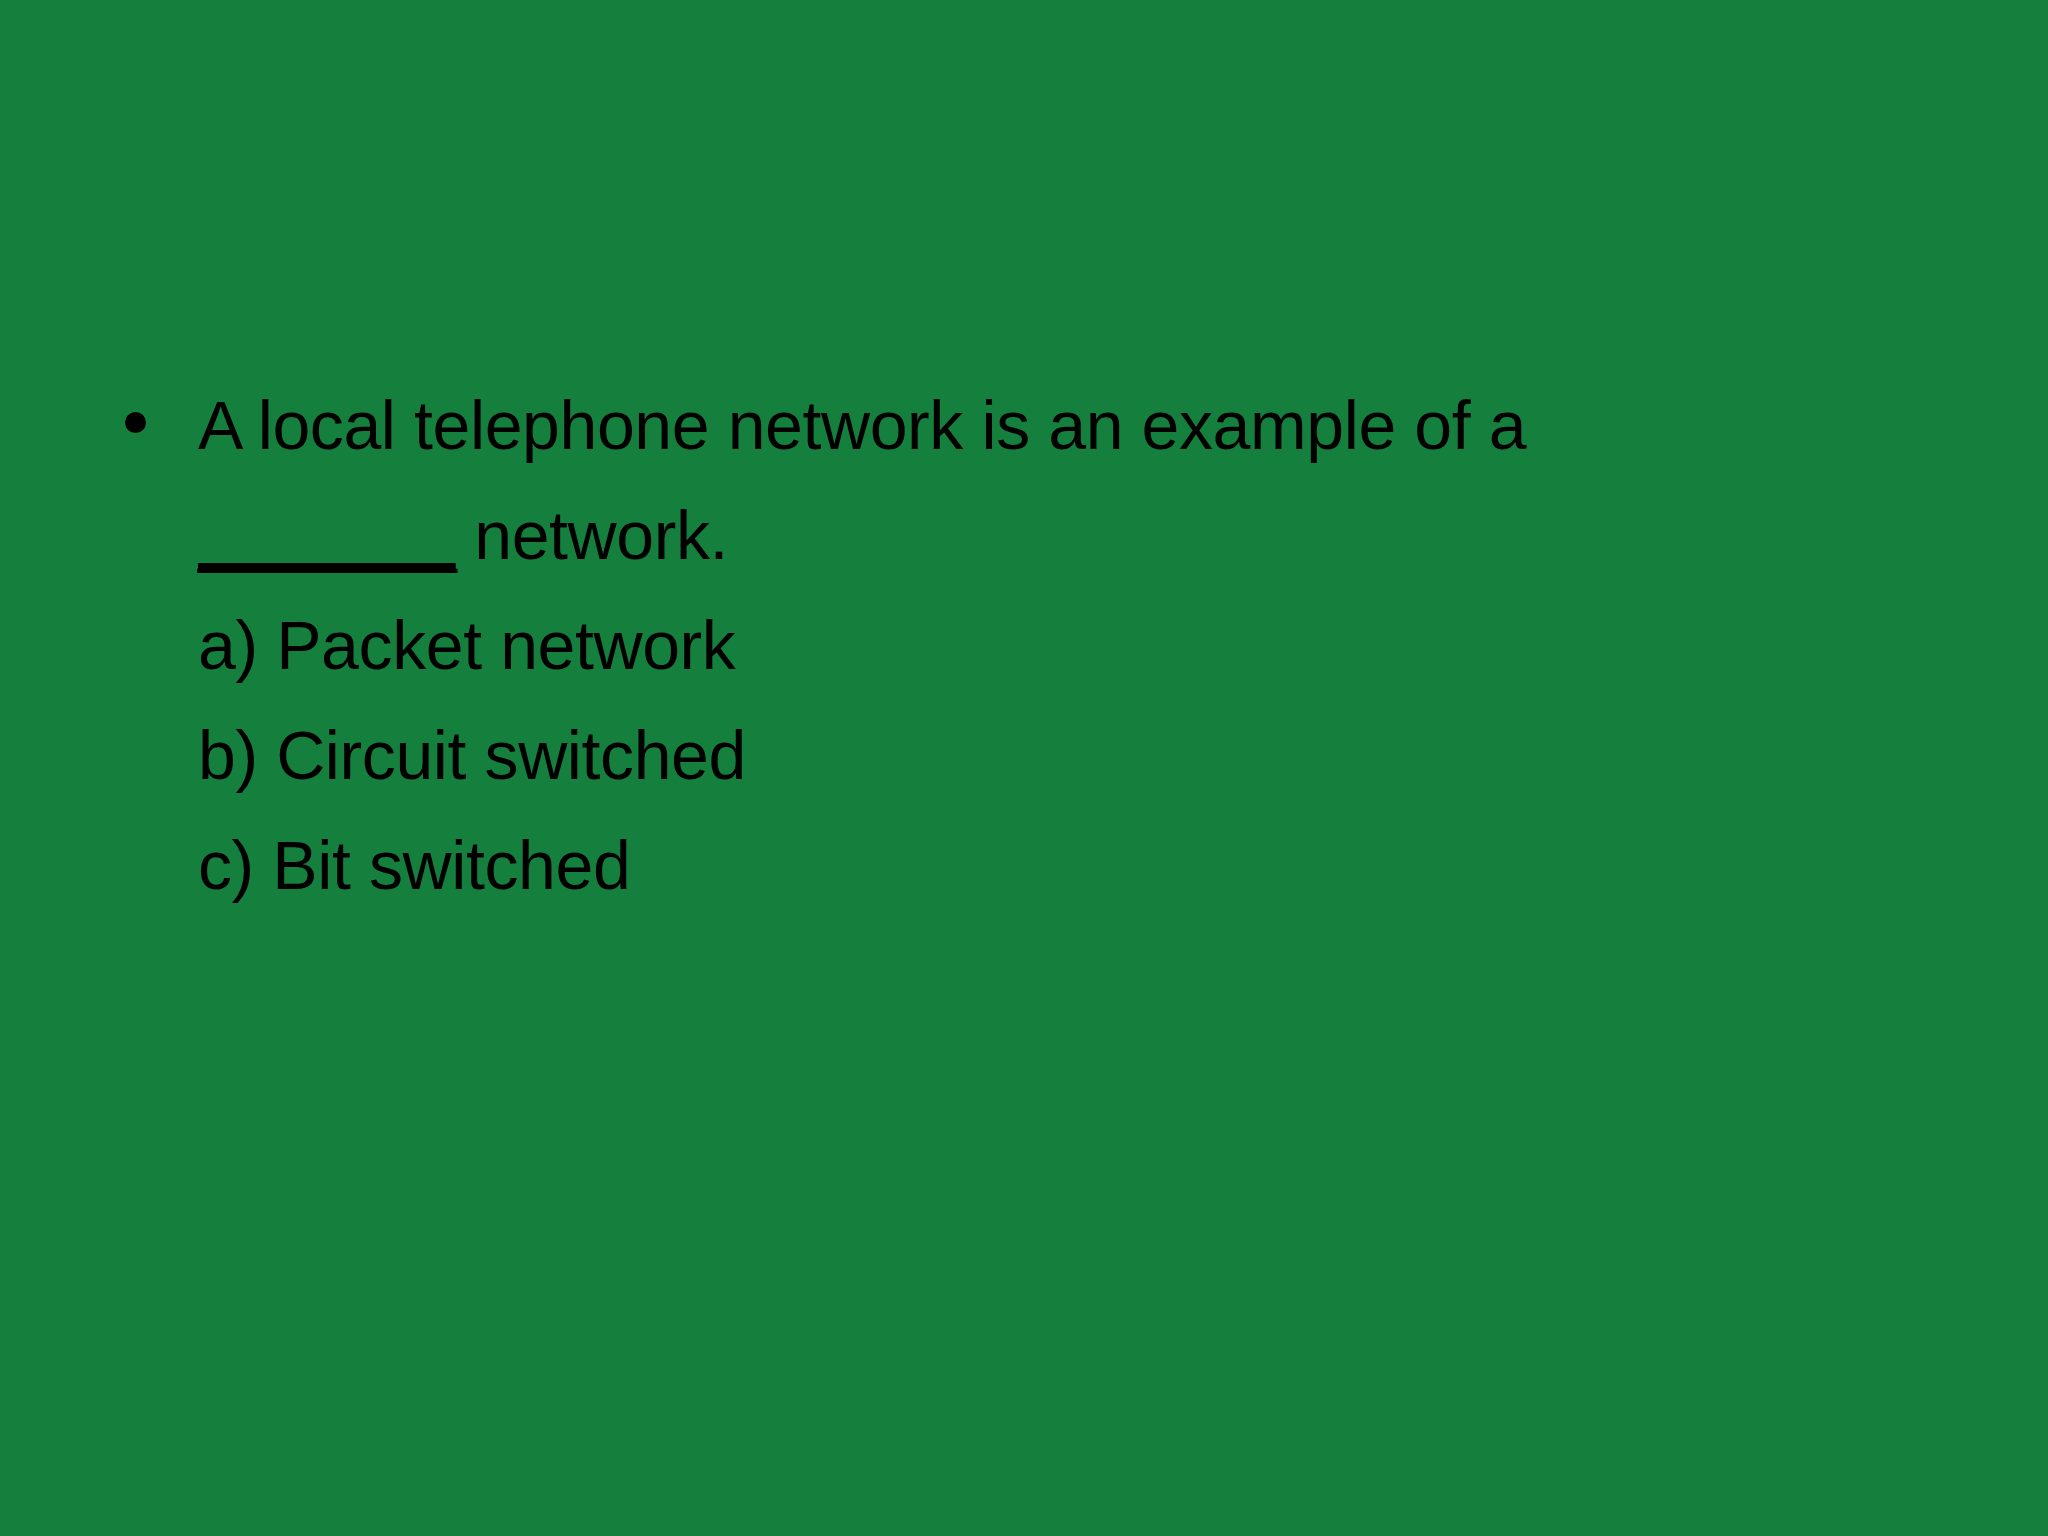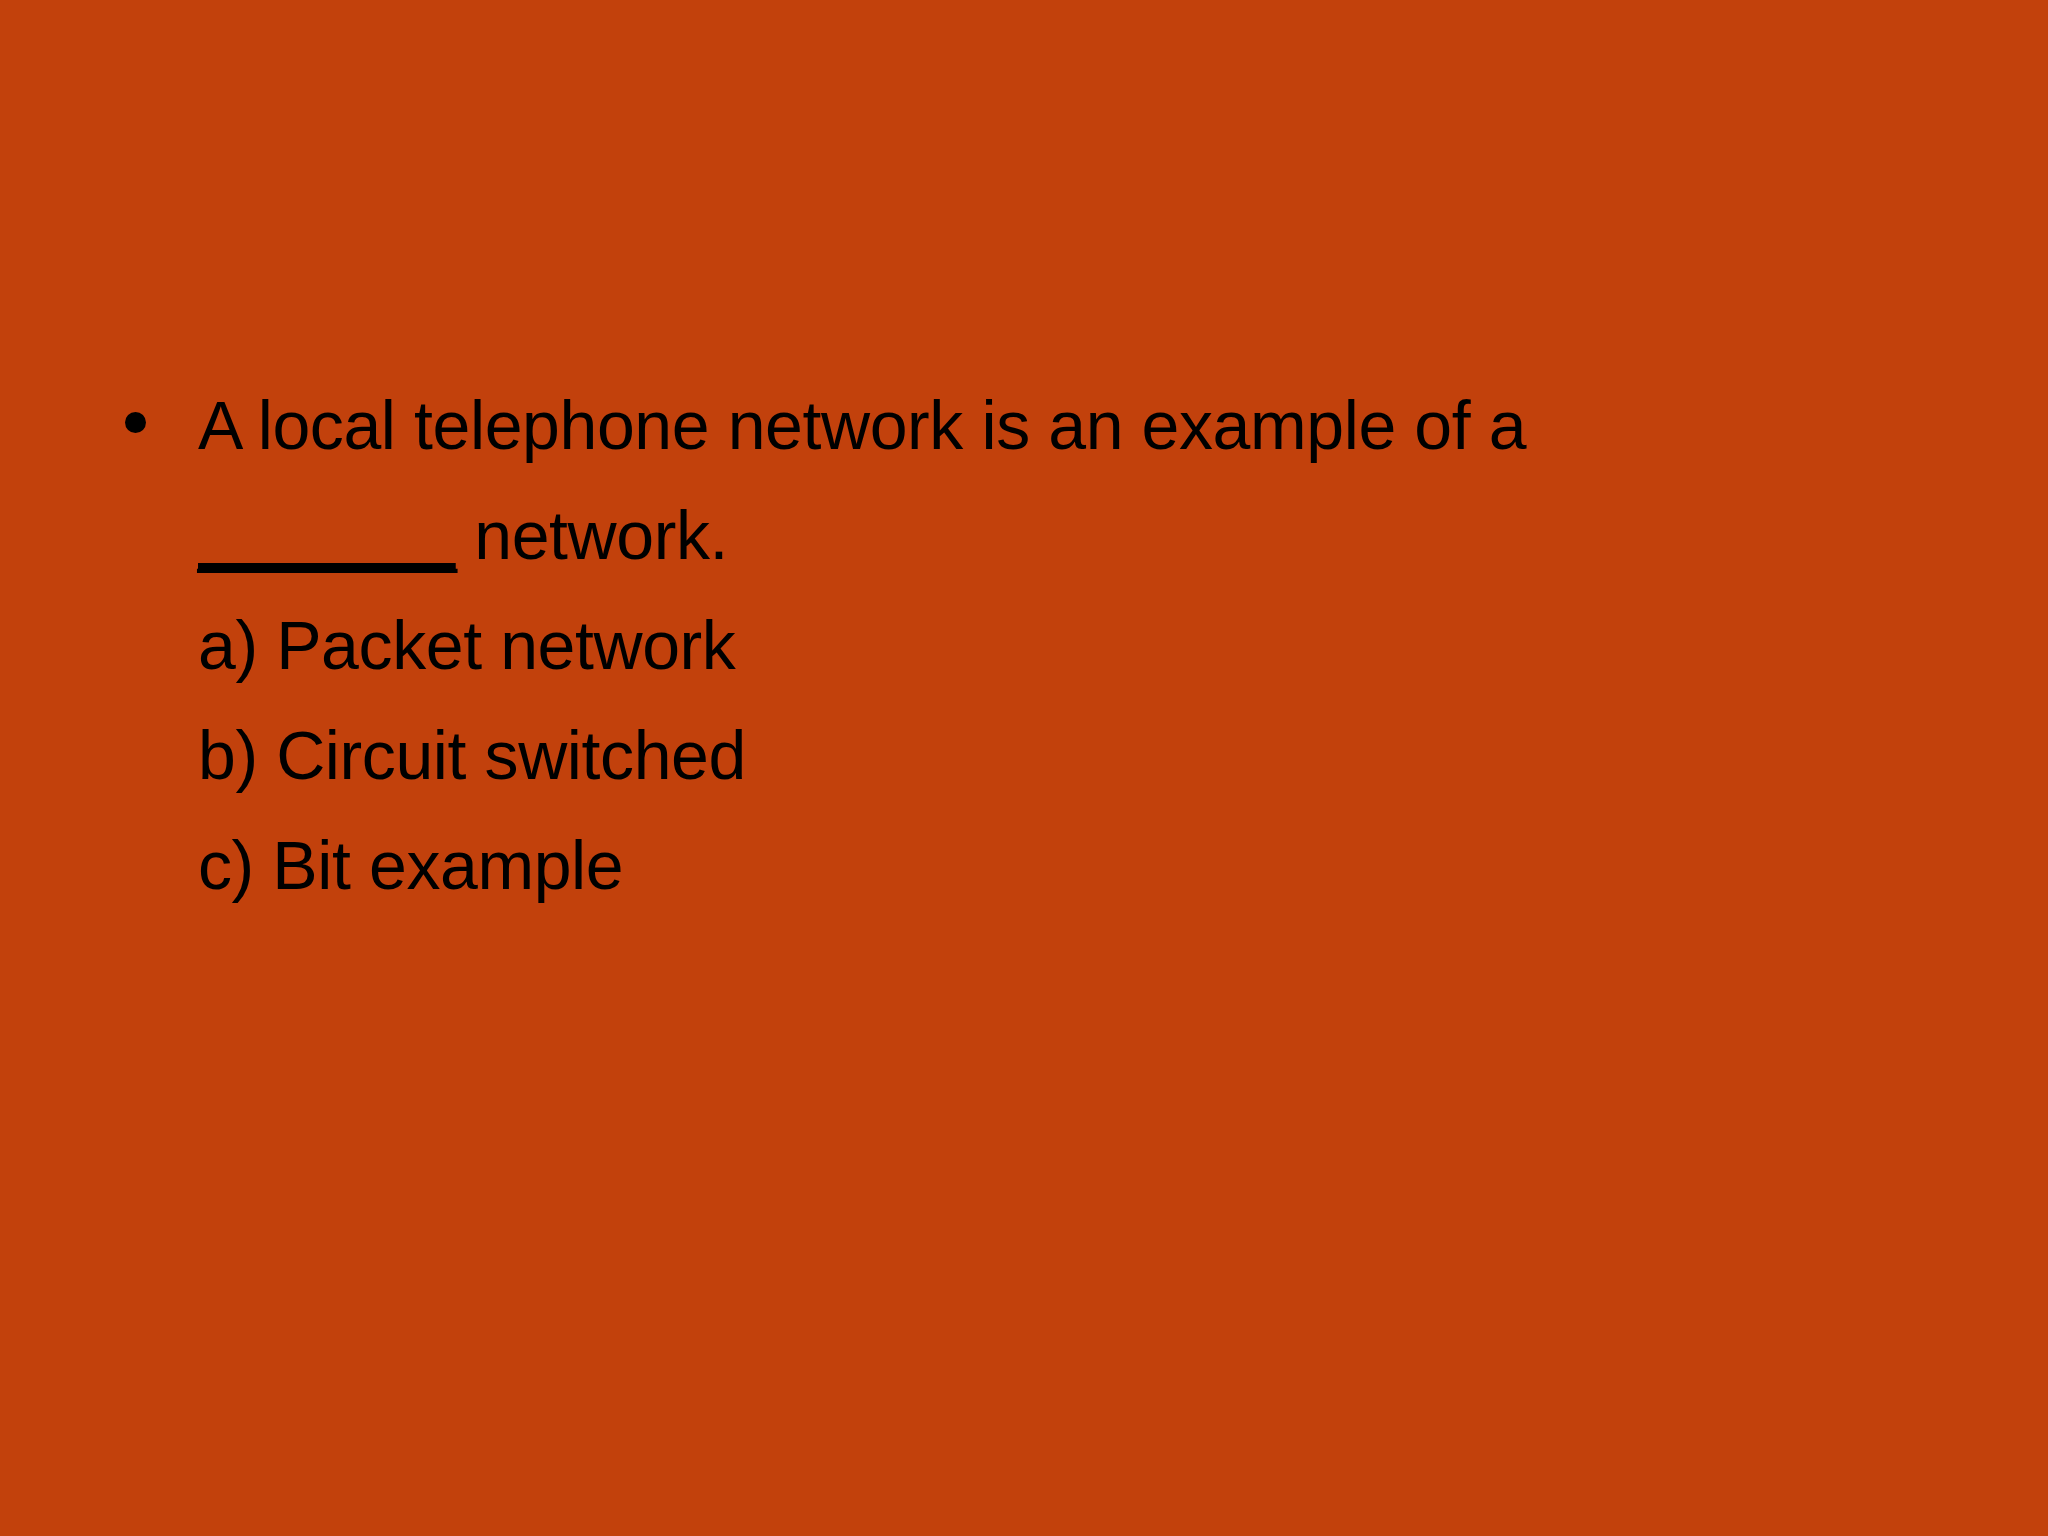--- a/index.html
+++ b/index.html
@@ -8,21 +8,21 @@
     background: #ffffff;
   }
   body {
     font-family: "Liberation Sans", "DejaVu Sans", sans-serif;
   }
 
   .slide {
     position: relative;
     width: 2048px;
     height: 1536px;
-    background: #c2410c;
+    background: #15803d;
     overflow: hidden;
   }
 
   
   .content-block {
     position: absolute;
     left: 0;
     top: 370px;
     width: 2048px;
   }
@@ -80,21 +80,21 @@
       <span class="question-line">A local telephone network is an example of a</span>
 
       <span class="question-line"><span class="blank-underscore">_______</span><span> network.</span></span>
 
       <span class="option-list">
 
         <span class="option-line">a) Packet network</span>
 
         <span class="option-line">b) Circuit switched</span>
 
-        <span class="option-line">c) Bit example</span>
+        <span class="option-line">c) Bit switched</span>
 
 
       </span>
 
     </div>
 
   </div>
 
 </div>
 

